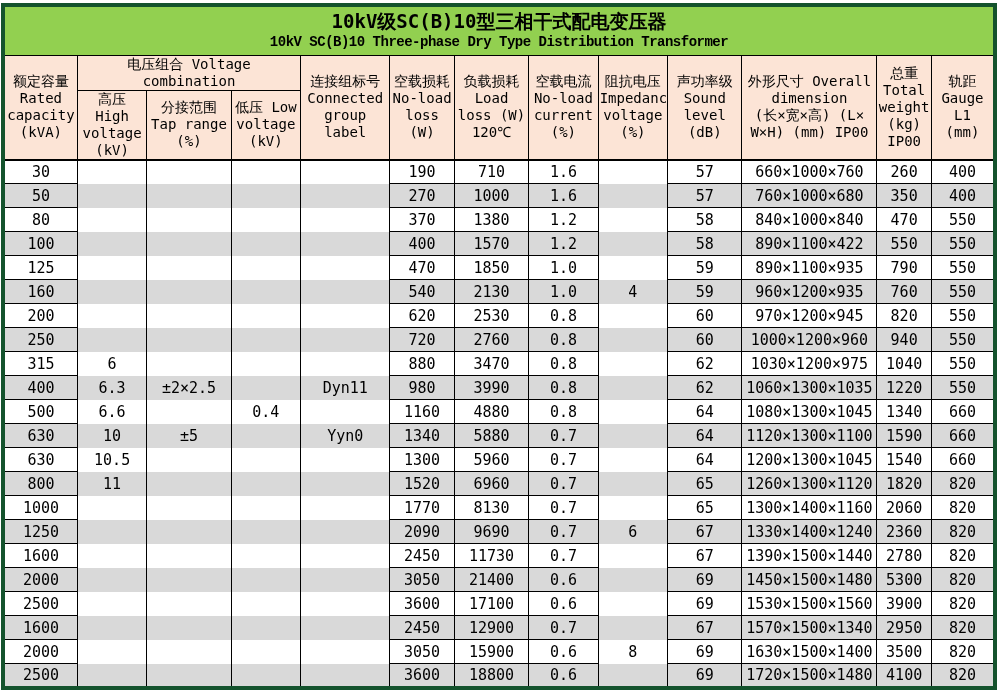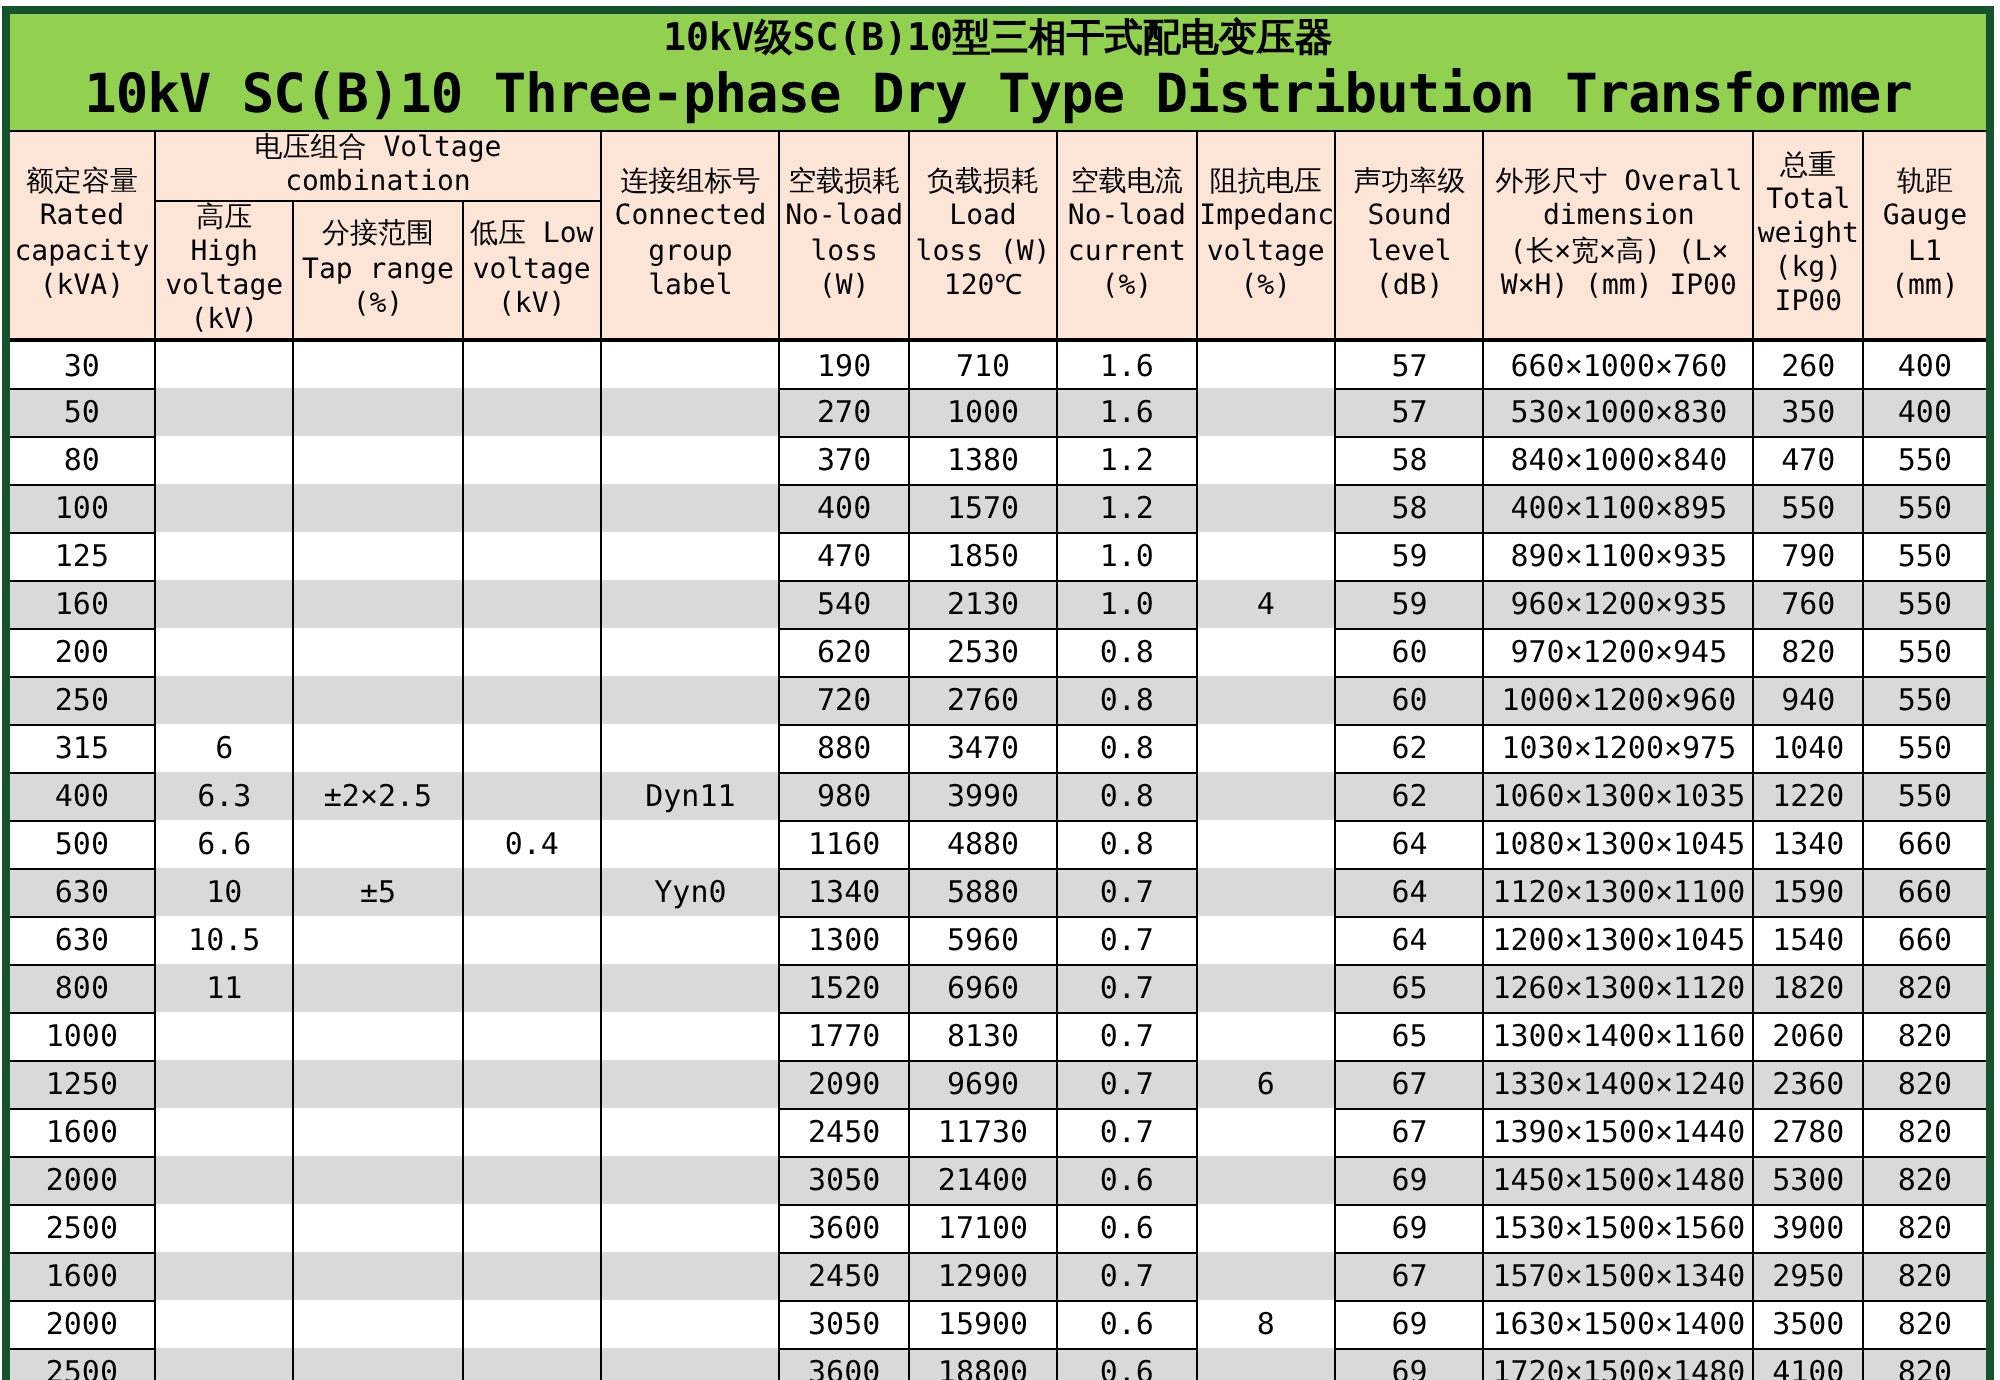--- a/index.html
+++ b/index.html
@@ -25,21 +25,21 @@
     overflow: hidden;
   }
 
   
   .title-cell {
     background: var(--title-bg, #92D050);
     height: 50px;
     padding: 1px 0 2px 0;
   }
   .title-zh { font-size: 19px; font-weight: bold; line-height: 1.25; }
-  .title-en { font-size: 27px; font-weight: bold; line-height: 1.15; letter-spacing: -0.5px; }
+  .title-en { font-size: 14px; font-weight: bold; line-height: 1.15; letter-spacing: -0.5px; font-family: Liberation Mono, monospace; }
 
   
   thead th.hdr {
     background: var(--header-bg, #FCE4D6);
     font-weight: normal;
     font-size: 14px;
     line-height: 1.22;
     white-space: pre-line;
   }
   tr.hdr-row-1 th { height: 34px; }
@@ -160,21 +160,21 @@
           <td>50</td>
           <td class="nhb"></td>
           <td class="nhb"></td>
           <td class="nhb"></td>
           <td class="nhb"></td>
           <td>270</td>
           <td>1000</td>
           <td>1.6</td>
           <td class="nhb"></td>
           <td>57</td>
-          <td>530×1000×830</td>
+          <td>760×1000×680</td>
           <td>350</td>
           <td>400</td>
         </tr>
         <tr>
           <td>80</td>
           <td class="nhb"></td>
           <td class="nhb"></td>
           <td class="nhb"></td>
           <td class="nhb"></td>
           <td>370</td>
@@ -190,21 +190,21 @@
           <td>100</td>
           <td class="nhb"></td>
           <td class="nhb"></td>
           <td class="nhb"></td>
           <td class="nhb"></td>
           <td>400</td>
           <td>1570</td>
           <td>1.2</td>
           <td class="nhb"></td>
           <td>58</td>
-          <td>400×1100×895</td>
+          <td>890×1100×422</td>
           <td>550</td>
           <td>550</td>
         </tr>
         <tr>
           <td>125</td>
           <td class="nhb"></td>
           <td class="nhb"></td>
           <td class="nhb"></td>
           <td class="nhb"></td>
           <td>470</td>

